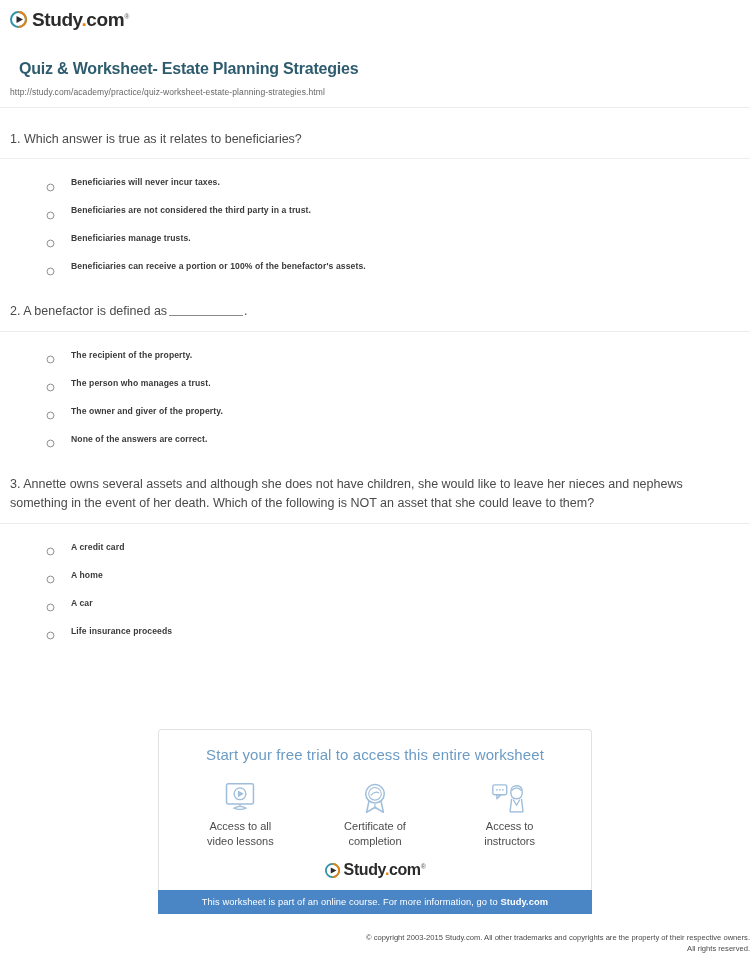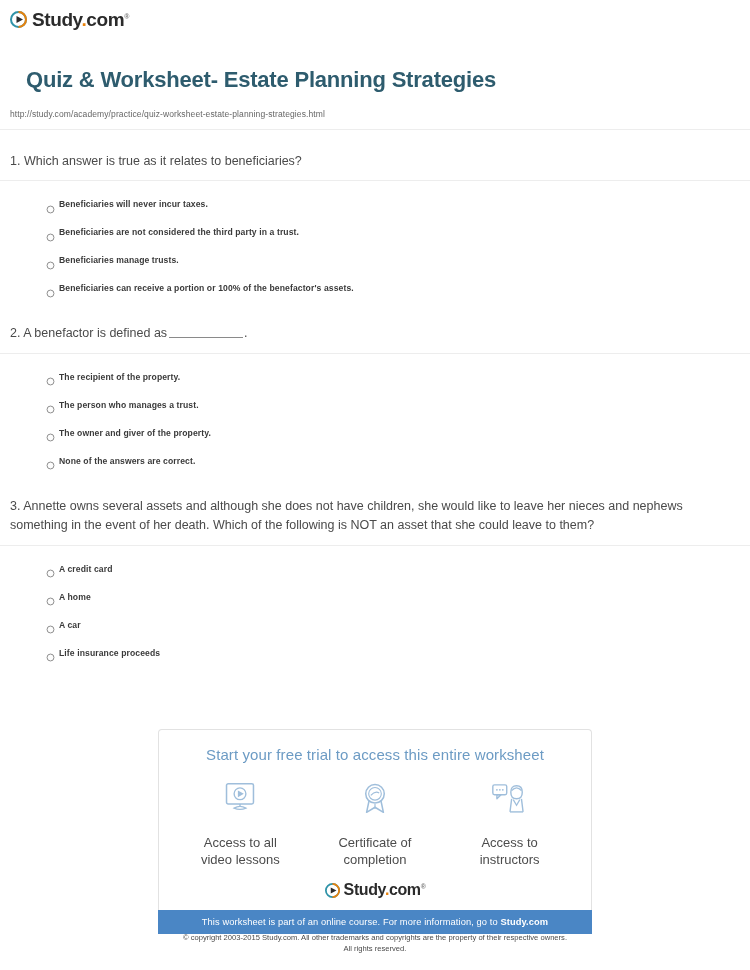--- a/index.html
+++ b/index.html
@@ -40,24 +40,24 @@
   .brand-text .dot { color: #e8820c; }
   .brand-tm {
     font-size: 7px;
     vertical-align: super;
     color: #777;
   }
 
   
   .head-wrap { padding: 22px 10px 0 10px; }
   .page-title {
-    font-size: 22px;
+    font-size: 16px;
     font-weight: bold;
     color: #2e5c6e;
-    margin: 16px;
+    margin: 9px;
     letter-spacing: -0.2px;
   }
   .page-url {
     font-size: 8.5px;
     color: #666;
     margin-top: 6px;
     letter-spacing: 0.1px;
   }
   .rule {
     height: 1px;
@@ -80,21 +80,21 @@
     display: inline-block;
     width: 74px;
     border-bottom: 1px solid #8a8a8a;
     height: 11px;
     margin: 0 1px -1px 2px;
   }
   .answers { padding: 9px 0 0 0; }
   .answer-row {
     display: flex;
     align-items: center;
-    gap: 4px;
+    gap: 16px;
     padding: 9px 0 9px 36px;
   }
   .radio {
     width: 9px;
     height: 9px;
     flex: 0 0 auto;
   }
   .answer-label {
     font-size: 8.6px;
     font-weight: bold;
@@ -141,22 +141,22 @@
     width: 102px;
     text-align: center;
   }
   .feature-icon {
     height: 36px;
     display: flex;
     align-items: center;
     justify-content: center;
   }
   .feature-label {
-    margin-top: 18px;
-    font-size: 13px;
+    margin-top: 3px;
+    font-size: 11px;
     line-height: 1.32;
     color: #4c4c4c;
   }
   .promo-logo {
     display: flex;
     align-items: center;
     justify-content: center;
     gap: 4px;
     margin-top: 14px;
     margin-bottom: 6px;
@@ -172,21 +172,21 @@
     padding: 7px 0;
     letter-spacing: 0.1px;
   }
   .promo-bar b { font-weight: bold; }
 
   .copyright {
     position: absolute;
     left: 0;
     top: 932px;
     width: 750px;
-    text-align: center;
+    text-align: right;
     font-size: 7.6px;
     color: #4a4a4a;
     line-height: 1.45;
   }
 </style>
 </head>
 <body>
 
 <div class="brand">
   <span class="brand-mark">

